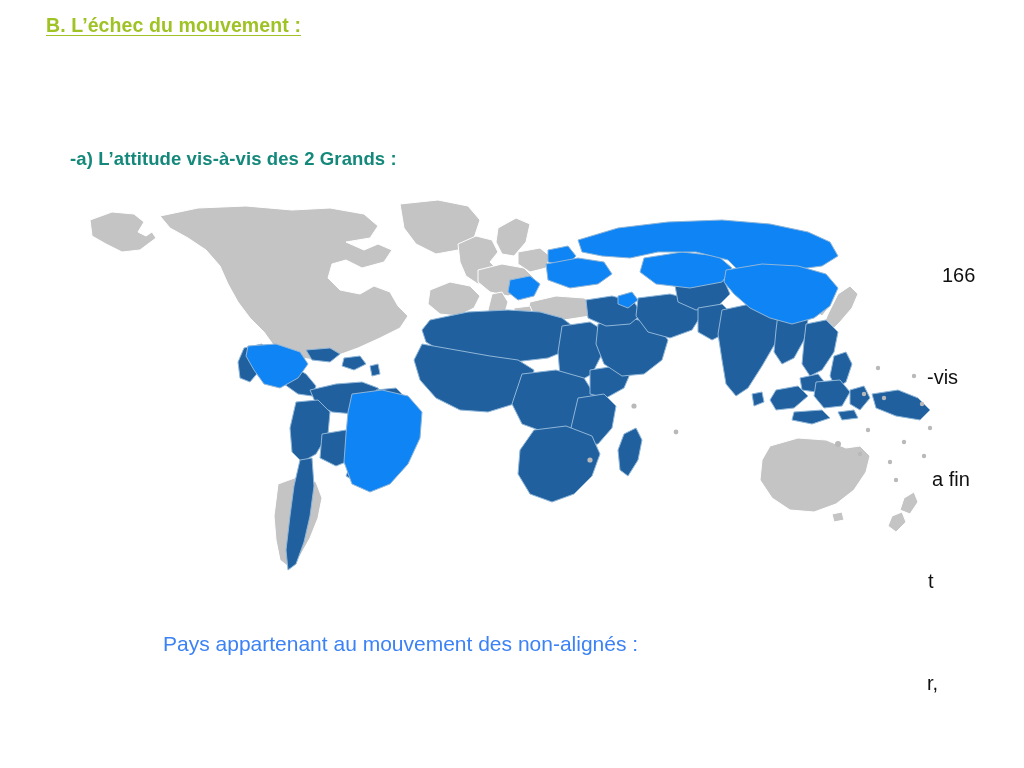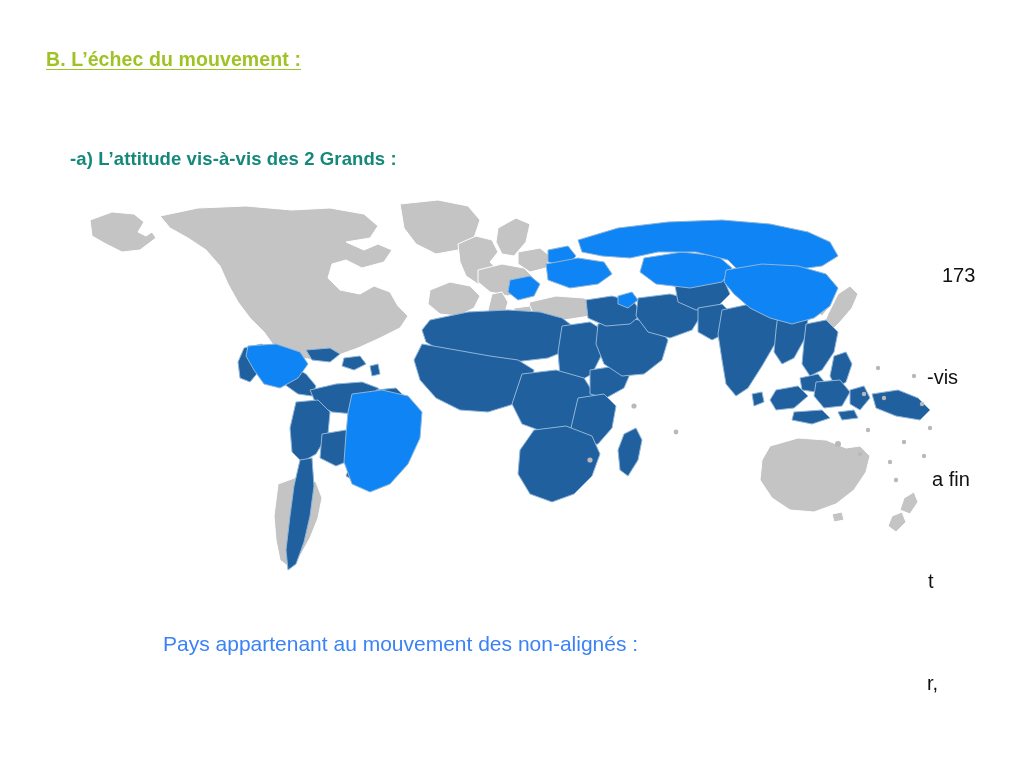--- a/index.html
+++ b/index.html
@@ -20,21 +20,21 @@
   .slide {
     position: absolute;
     inset: 0;
     background: #ffffff;
   }
 
   
   .heading-a {
     position: absolute;
     left: 46px;
-    top: 48px;
+    top: 14px;
     font-size: 19.5px;
     font-weight: bold;
     color: #9fc225;
     text-decoration: underline;
     text-underline-offset: 3px;
     letter-spacing: 0.1px;
     white-space: nowrap;
   }
   .heading-b {
     position: absolute;
@@ -258,21 +258,21 @@
         <circle cx="786" cy="196" r="2.2"></circle>
         <circle cx="556" cy="208" r="2.6"></circle>
         <circle cx="512" cy="262" r="2.6"></circle>
         <circle cx="598" cy="234" r="2.4"></circle>
         <circle cx="760" cy="246" r="3.0"></circle>
       </g>
     </svg>
   </div>
 
   <div class="side-text">
-    <span class="ln ln-0">173</span>
+    <span class="ln ln-0">166</span>
     <span class="ln ln-2">-vis</span>
     <span class="ln ln-1">a fin</span>
     <span class="ln ln-3">t</span>
     <span class="ln ln-4">r,</span>
   </div>
 
   <div class="caption">Pays appartenant au mouvement des non-alignés :</div>
 
 </div>
 

